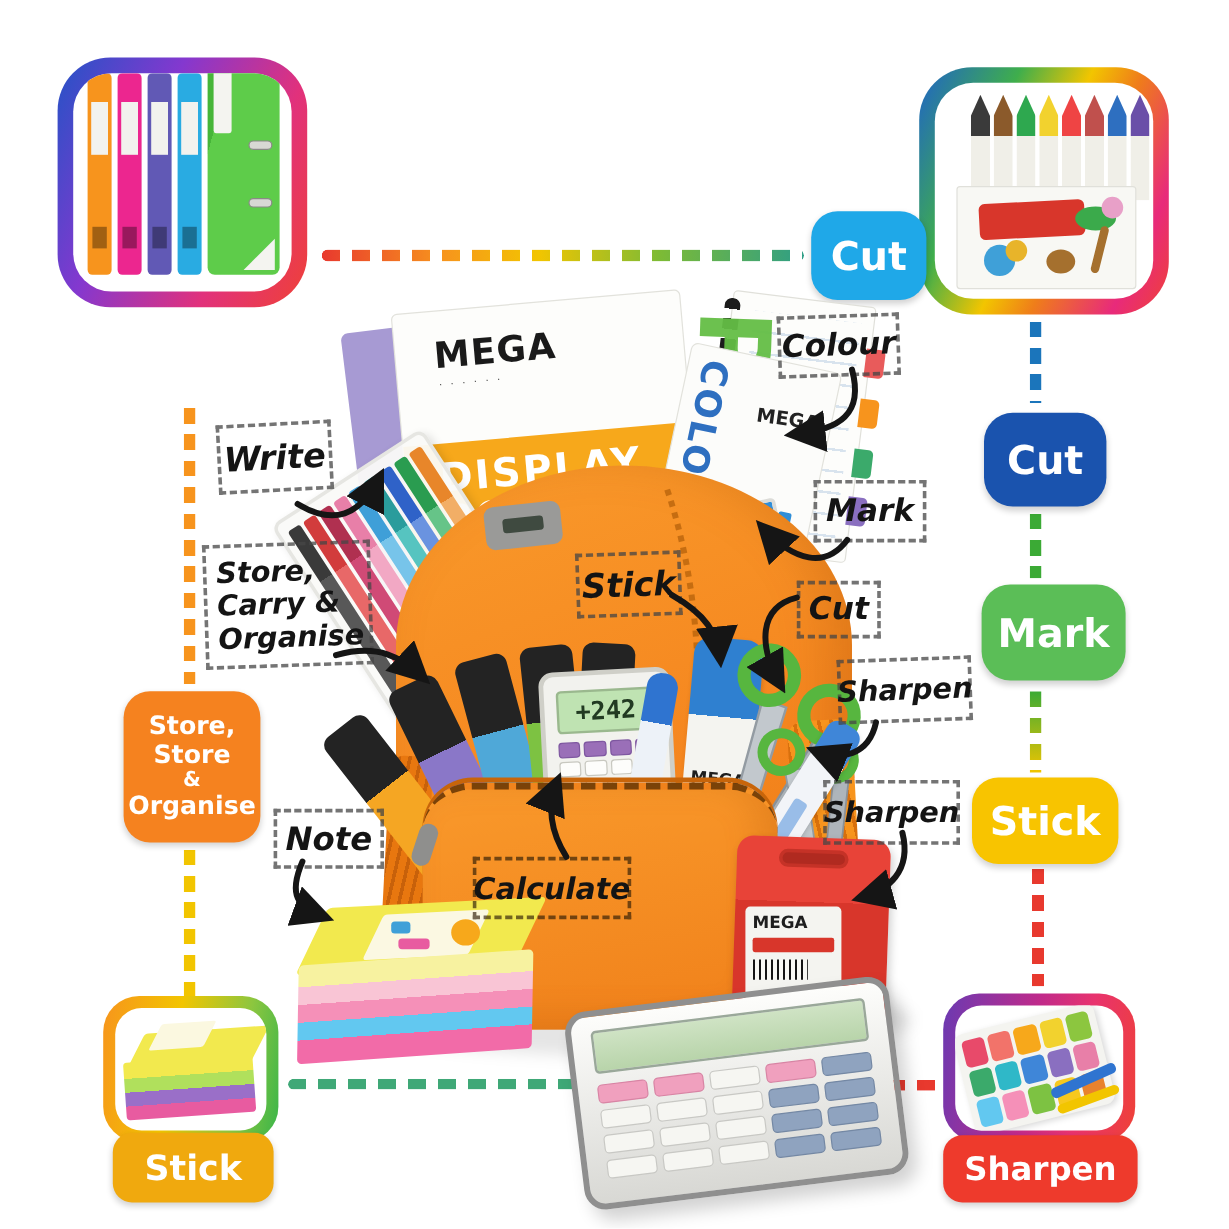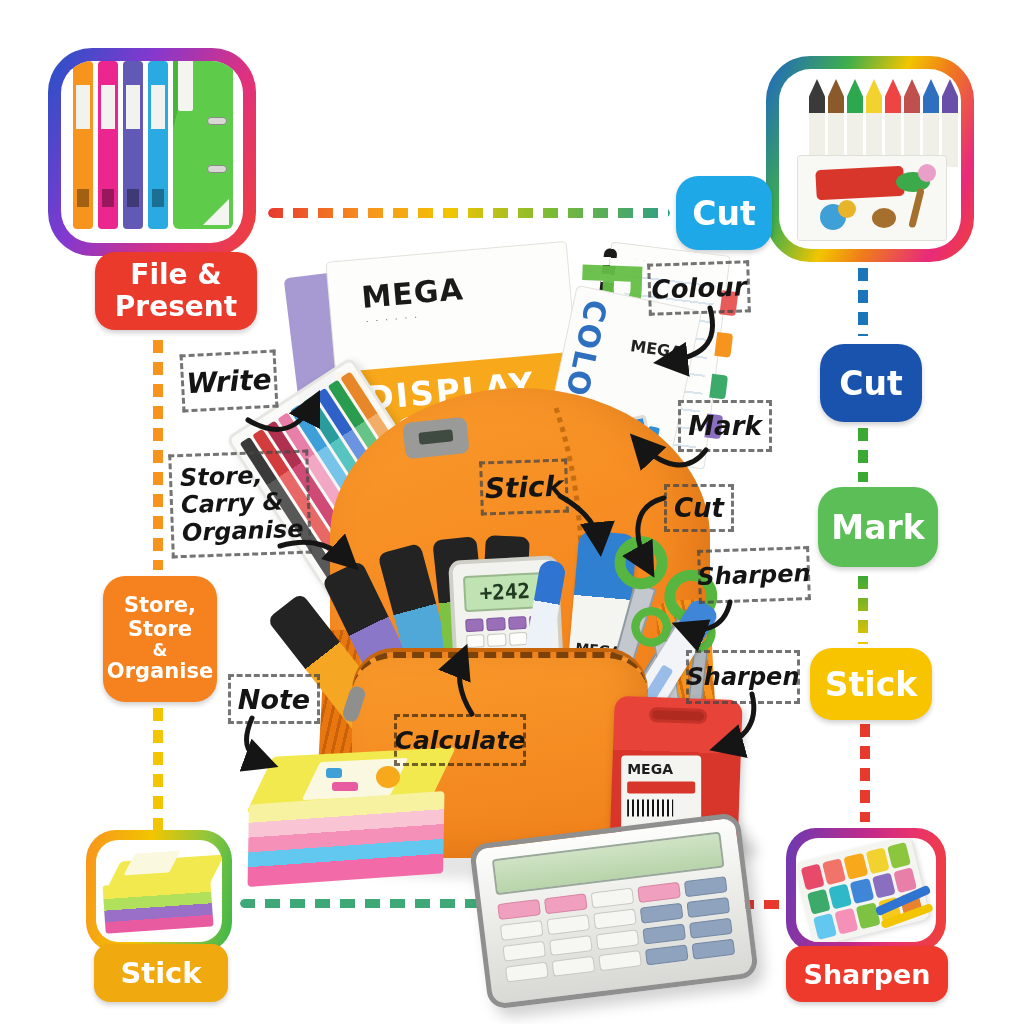--- a/index.html
+++ b/index.html
@@ -296,24 +296,20 @@
           <i style="background:#F590B8"></i>
           <i style="background:#7DC242"></i>
           <i style="background:#F7C81E"></i>
           <i style="background:#E8822E"></i>
       </div>
       <span class="pc-pen" style="left:78px;top:58px;width:58px;height:9px;background:#2F74D0;transform:rotate(-24deg)"></span>
       <span class="pc-pen" style="left:84px;top:74px;width:54px;height:8px;background:#F2C500;transform:rotate(-20deg)"></span>
     </div>
   </div>
 
-  <div class="pill" id="pill-file">
-    <span>File &amp;</span>
-    <span>Present</span>
-  </div>
   <div class="pill" id="pill-cut-top">
     <span>Cut</span>
   </div>
   <div class="pill" id="pill-cut-right">
     <span>Cut</span>
   </div>
   <div class="pill" id="pill-mark">
     <span>Mark</span>
   </div>
   <div class="pill" id="pill-stick-right">

